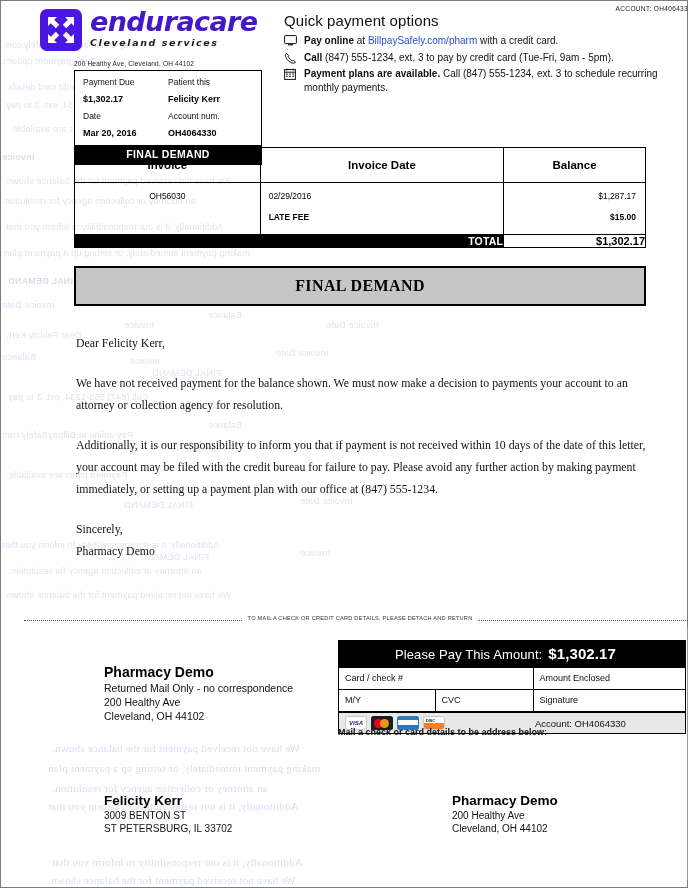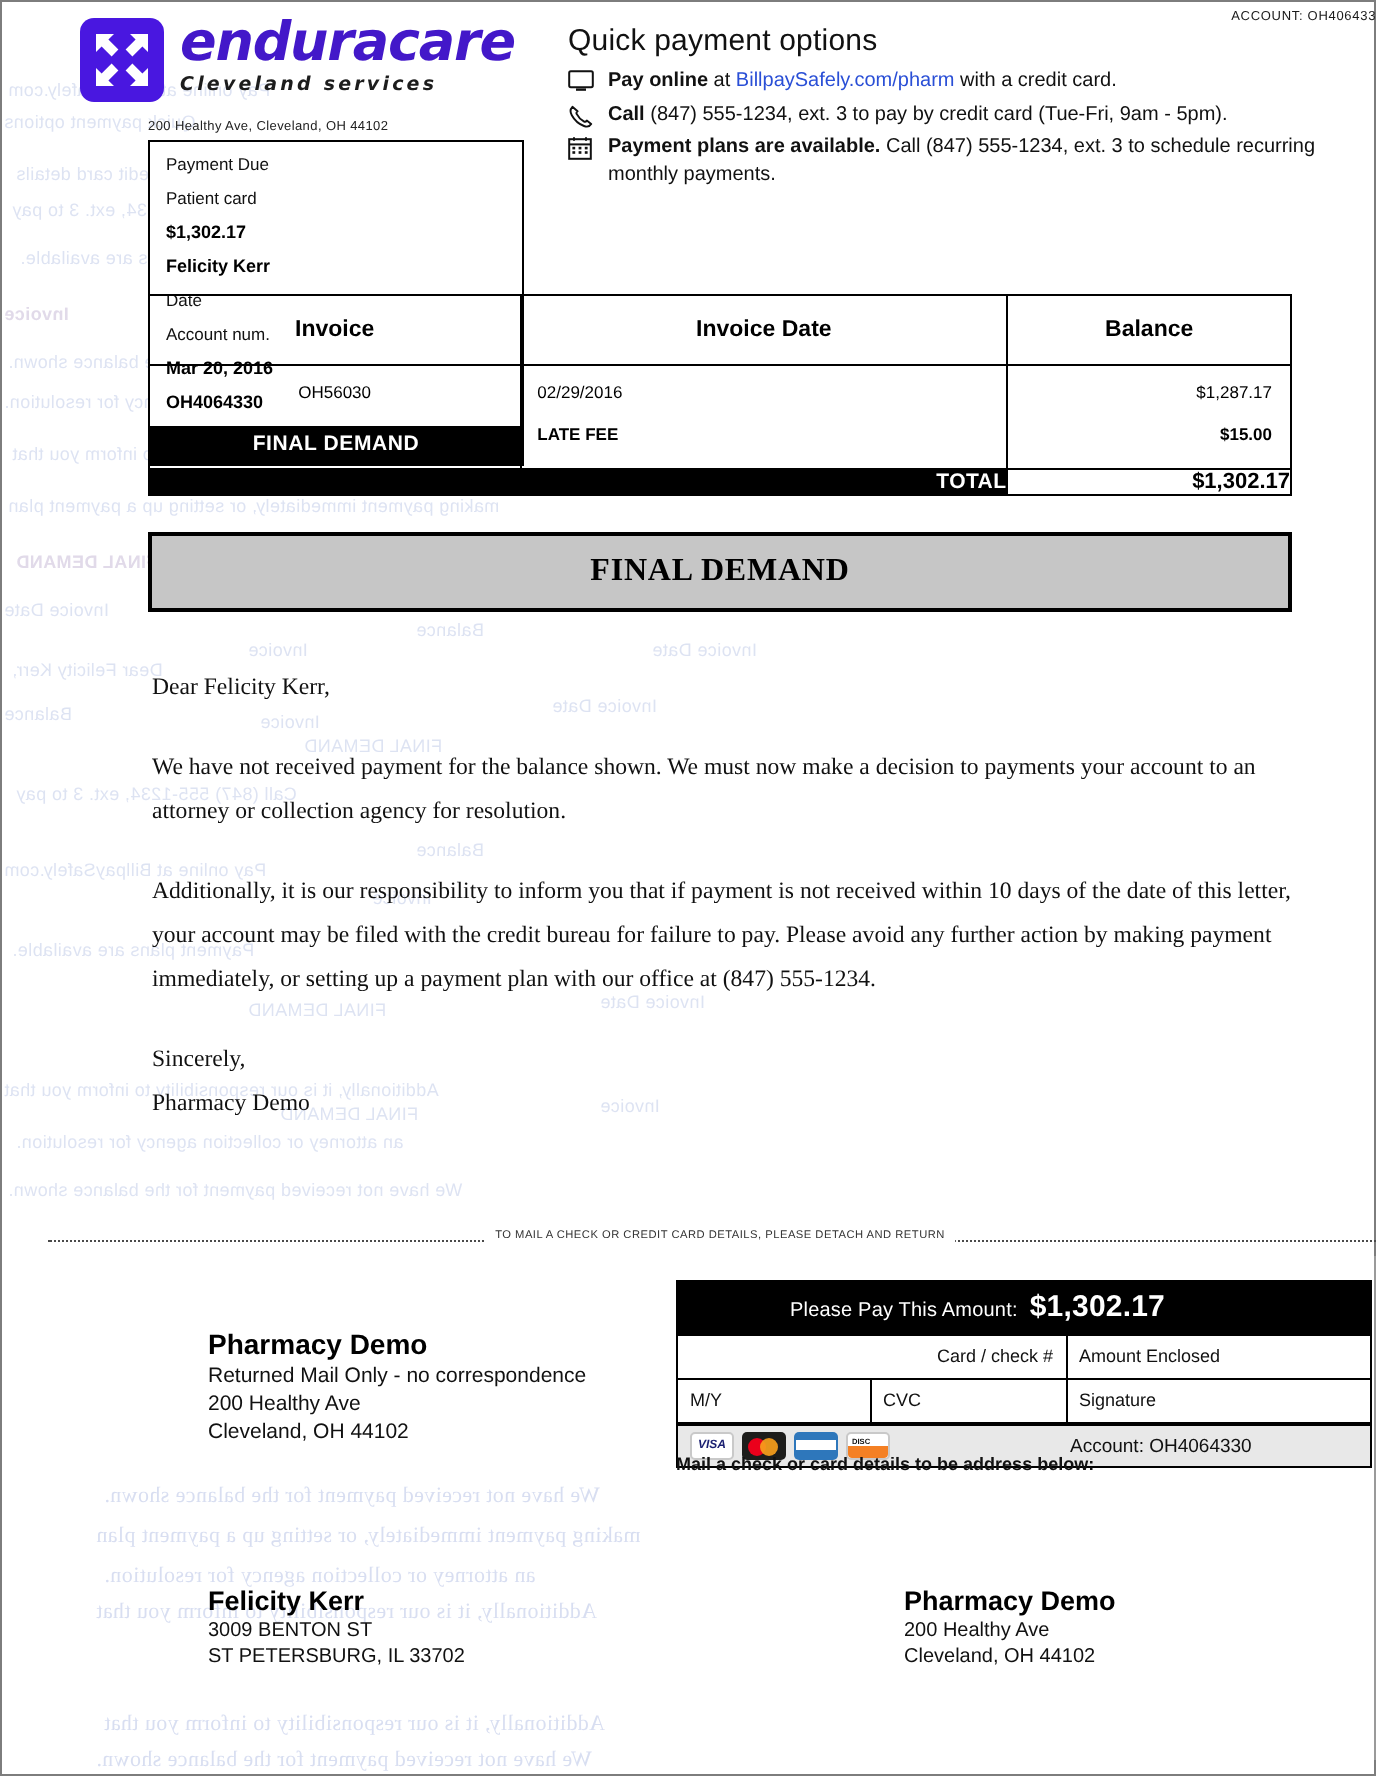--- a/index.html
+++ b/index.html
@@ -88,21 +88,21 @@
     font-size:6.5px; color:#222; letter-spacing:.2px;
   }
 
   
   .summary-box {
     position:absolute; left:58px; top:70px;
     width:188px; border:1.6px solid #000;
     background:#fff;
   }
   .summary-grid {
-    display:grid; grid-template-columns: 1fr;
+    display:grid; grid-template-columns: 1fr 1fr;
     padding:6px 8px 6px 8px; row-gap:6px;
   }
   .sg-label { font-size:8.5px; color:#111; line-height:11px; }
   .sg-value { font-size:9px; font-weight:bold; color:#000; line-height:11px; }
   .summary-banner {
     background:#000; color:#fff;
     text-align:center;
     font-size:10.5px; font-weight:bold;
     letter-spacing:.3px;
     padding:3px 0 4px 0;
@@ -212,21 +212,21 @@
   
   .stub-form {
     position:absolute; left:322px; top:640px; width:348px;
     border:1.4px solid #000; background:#fff;
   }
   .sf-head {
     background:#000; color:#fff;
     display:flex; align-items:baseline;
     padding:4px 8px 5px 8px;
   }
-  .sf-head .lbl { font-size:10px; letter-spacing:.1px;padding-left:48px; }
+  .sf-head .lbl { font-size:13px; letter-spacing:.1px;padding-left:48px; }
   .sf-head .amt { font-size:15px; font-weight:bold; margin-left:6px; letter-spacing:.1px; }
 
   .sf-table { width:100%; border-collapse:collapse; }
   .sf-table td {
     border:1px solid #000;
     font-size:9px;
     padding:5px 6px 6px 6px;
     height:22px;
     color:#111;
     background:#fff;
@@ -356,21 +356,21 @@
         <div class="logo-name">enduracare</div>
         <div class="logo-sub">Cleveland services</div>
       </div>
     </div>
 
     <div class="company-addr">200 Healthy Ave, Cleveland, OH 44102</div>
 
     <div class="summary-box">
       <div class="summary-grid">
         <div class="sg-label">Payment Due</div>
-        <div class="sg-label">Patient card</div>
+        <div class="sg-label">Patient this</div>
         <div class="sg-value">$1,302.17</div>
         <div class="sg-value">Felicity Kerr</div>
         <div class="sg-label">Date</div>
         <div class="sg-label">Account num.</div>
         <div class="sg-value">Mar 20, 2016</div>
         <div class="sg-value">OH4064330</div>
       </div>
       <div class="summary-banner">FINAL DEMAND</div>
     </div>
 
@@ -476,21 +476,21 @@
     </div>
 
     <div class="stub-form">
       <div class="sf-head">
         <span class="lbl">Please Pay This Amount:</span>
         <span class="amt">$1,302.17</span>
       </div>
       <table class="sf-table">
         <tbody>
           <tr>
-            <td class="sf-no-left" colspan="2" style="width:194px;text-align:right;">Card / check #</td>
+            <td class="sf-no-left" colspan="2" style="width:194px;">Card / check #</td>
             <td class="sf-no-right">Amount Enclosed</td>
           </tr>
           <tr>
             <td class="sf-no-left" style="width:96px;">M/Y</td>
             <td style="width:98px;">CVC</td>
             <td class="sf-no-right">Signature</td>
           </tr>
         </tbody>
       </table>
       <div class="sf-foot">

